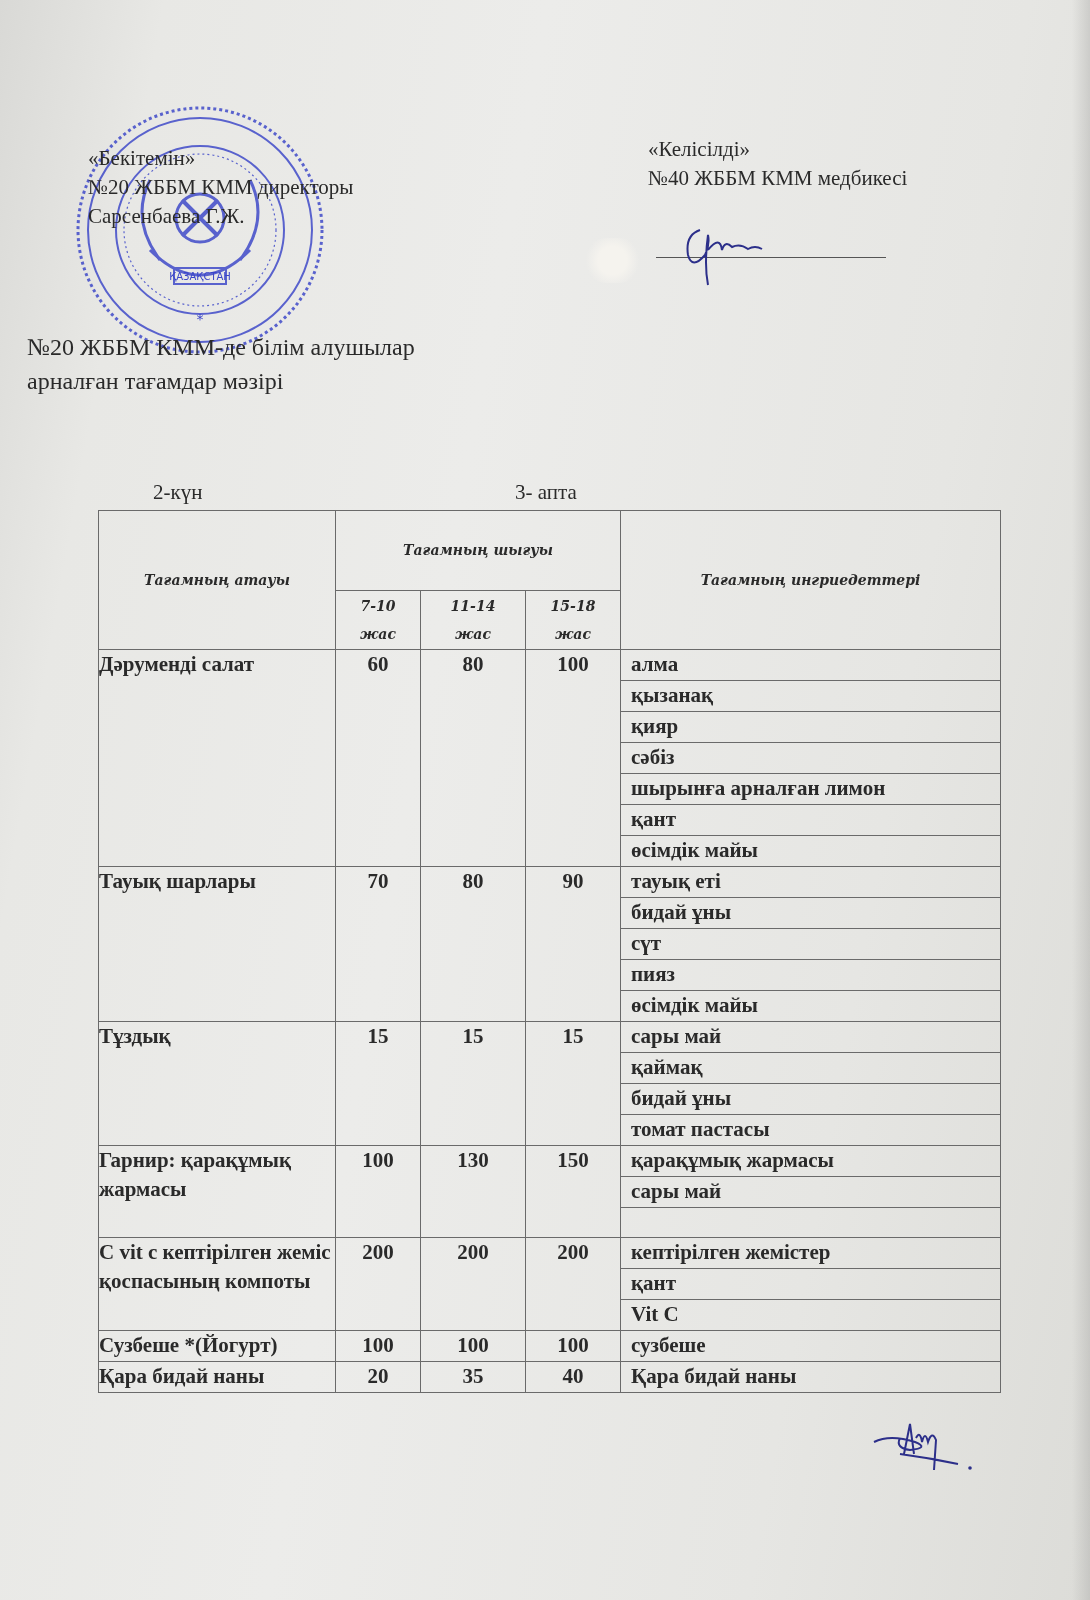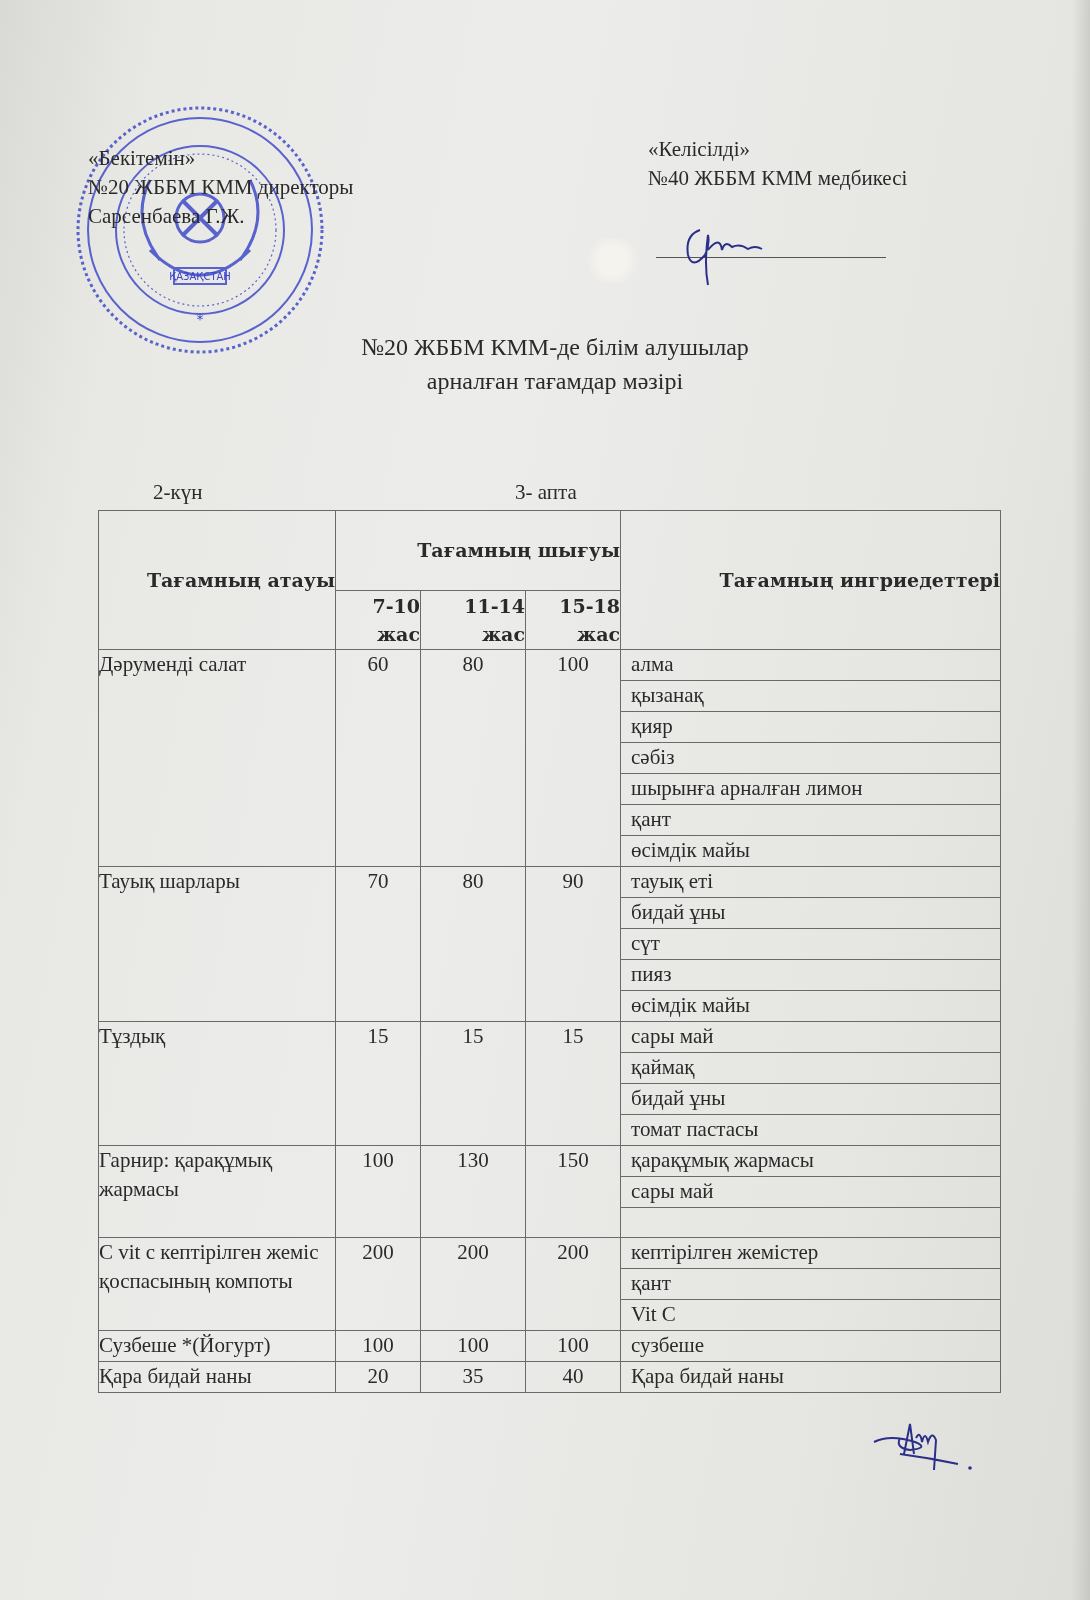--- a/index.html
+++ b/index.html
@@ -9,26 +9,26 @@
       font-family: "Liberation Serif", "DejaVu Serif", serif;
       color: #2a2a2a; position: relative;
     }
     .page-edge { position: absolute; right: 0; top: 0; width: 18px; height: 1600px;
       background: linear-gradient(90deg, rgba(0,0,0,0) 0%, rgba(160,160,158,0.35) 100%); }
     .approval-left { position: absolute; left: 88px; top: 144px; font-size: 21px; line-height: 29px; }
     .approval-right { position: absolute; left: 648px; top: 135px; font-size: 21px; line-height: 29px; }
     .sign-line { position: absolute; left: 656px; top: 257px; width: 230px; border-top: 1px solid #555; }
     .stamp { position: absolute; left: 70px; top: 100px; width: 260px; height: 260px; }
     .signature { position: absolute; }
-    .title { position: absolute; left: 0; right: 0; top: 330px; text-align: center; font-size: 24px; line-height: 34px; padding-left: 20px; }
+    .title { position: absolute; left: 7px; right: 0; top: 330px; text-align: left; font-size: 24px; line-height: 34px; padding-left: 20px; }
     .meta-day { position: absolute; left: 153px; top: 480px; font-size: 21px; }
     .meta-week { position: absolute; left: 515px; top: 480px; font-size: 21px; }
     table.menu { position: absolute; left: 98px; top: 510px; width: 902px; border-collapse: collapse; font-size: 21px; table-layout: fixed; }
-    table.menu td, table.menu th { border: 1.2px solid #6a6a6a; padding: 0; vertical-align: top; }
-    table.menu th { font-weight: bold; font-family: "DejaVu Serif", serif; font-size: 19px; vertical-align: middle; text-align: right; }
+    table.menu td, table.menu th { border: 1.2px solid #6a6a6a; padding: 0; vertical-align: top; font-weight: bold; }
+    table.menu th { font-weight: bold; font-family: "DejaVu Serif", serif; font-size: 14px; vertical-align: middle; text-align: center; font-style: italic; }
     .col-name { width: 237px; } .col-a { width: 85px; } .col-b { width: 105px; } .col-c { width: 95px; } .col-ing { width: 380px; }
     th.h-name, th.h-ing { height: 138px; }
     th.h-yield { height: 78px; }
     th.h-age { height: 58px; line-height: 28px; font-size: 19px; }
     td.dish-name { padding: 2px 4px 0 4px; line-height: 29px; }
     td.num { text-align: center; padding-top: 2px; line-height: 29px; }
     td.ing-cell { padding: 0; }
     .ing-row { height: 30px; line-height: 29px; border-bottom: 1.2px solid #6a6a6a; padding-left: 10px; }
     .ing-row:last-child { border-bottom: none; }
     .ing-spacer { height: 29px; }

